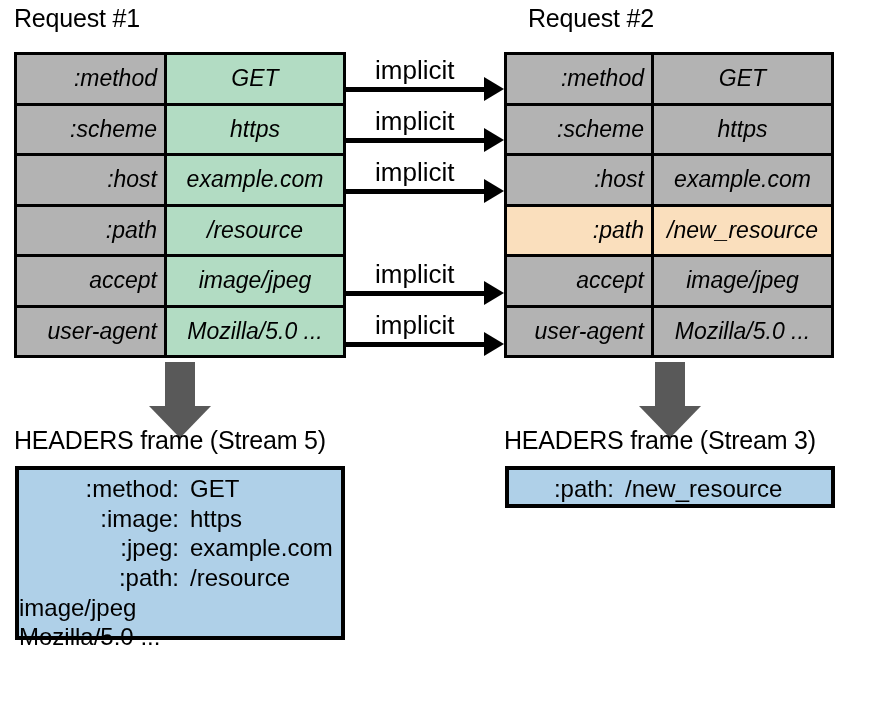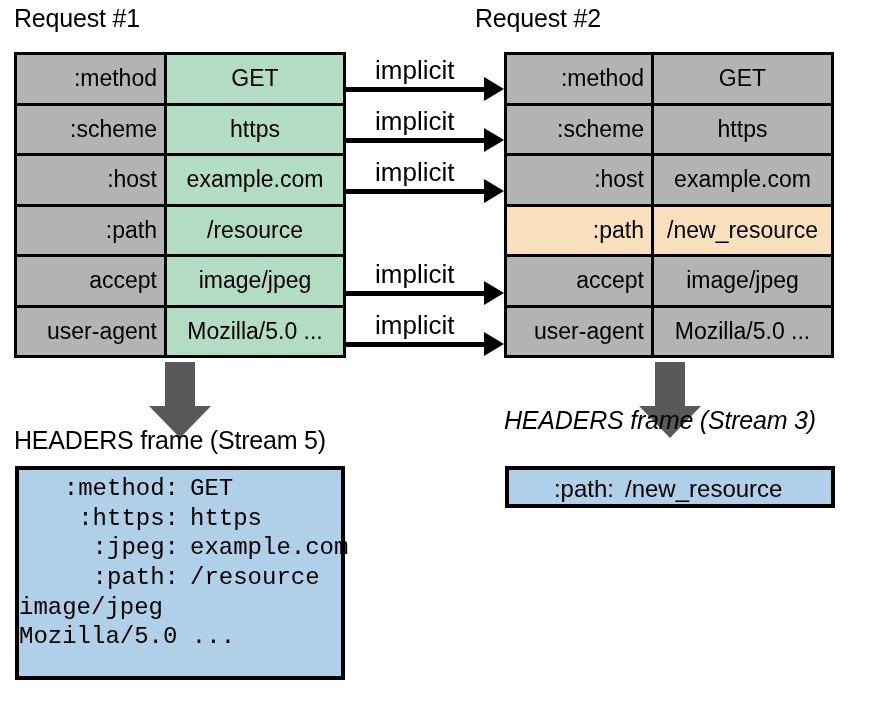--- a/index.html
+++ b/index.html
@@ -40,20 +40,21 @@
     background: #000;
     display: flex;
     flex-direction: column;
   }
   .req-row {
     display: flex;
     flex: 1 1 0;
     border-bottom: 3px solid #000;
     box-sizing: border-box;
     min-height: 0;
+    font-style: italic;
   }
   .req-row:last-child { border-bottom: none; text-align: right; }
 
   .cell {
     display: flex;
     align-items: center;
     font-size: 23px;
     line-height: 1;
     box-sizing: border-box;
     overflow: hidden;
@@ -172,21 +173,21 @@
       <div class="h-arrow-head" style="left: 484px; top: 179px;"></div>
       <div class="implicit-label" style="left: 375px; top: 159px;">implicit</div>
       <div class="h-arrow-line" style="left: 346px; top: 291px; width: 140px;"></div>
       <div class="h-arrow-head" style="left: 484px; top: 281px;"></div>
       <div class="implicit-label" style="left: 375px; top: 261px;">implicit</div>
       <div class="h-arrow-line" style="left: 346px; top: 342px; width: 140px;"></div>
       <div class="h-arrow-head" style="left: 484px; top: 332px;"></div>
       <div class="implicit-label" style="left: 375px; top: 312px;">implicit</div>
     </div>
 
-  <div class="abs caption" style="left:475px; top:6px;">Request #2</div>
+  <div class="abs caption" style="left:528px; top:6px;">Request #2</div>
 
   <div class="req-table" id="table-req2" style="left:504px; top:52px; width:330px; height:306px;">
       <div class="req-row">
         <div class="cell cell-key fill-gray" style="width: 147px; flex: 0 0 147px;">:method</div>
         <div class="cell cell-val fill-gray" style="flex: 1 1 auto;">GET</div>
       </div>
       <div class="req-row">
         <div class="cell cell-key fill-gray" style="width: 147px; flex: 0 0 147px;">:scheme</div>
         <div class="cell cell-val fill-gray" style="flex: 1 1 auto;">https</div>
       </div>
@@ -209,46 +210,46 @@
     </div>
 
   <div class="down-arrow-shaft abs" style="left:165px; top:362px; width:30px; height:47px;"></div>
   <div class="down-arrow-head abs" style="left:149px; top:406px;"></div>
 
   <div class="down-arrow-shaft abs" style="left:655px; top:362px; width:30px; height:47px;"></div>
   <div class="down-arrow-head abs" style="left:639px; top:406px;"></div>
 
   <div class="abs caption" style="left:14px; top:428px;">HEADERS frame (Stream 5)</div>
 
-  <div class="frame-box" id="frame1" style="left:15px; top:466px; width:330px; height:214px;font-family:Liberation Mono, monospace;">
+  <div class="frame-box" id="frame1" style="left:15px; top:466px; width:330px; height:174px;">
       <div class="frame-line">
         <span class="frame-key" style="width: 160px; flex: 0 0 160px;">:method:</span>
         <span class="frame-val">GET</span>
       </div>
       <div class="frame-line">
-        <span class="frame-key" style="width: 160px; flex: 0 0 160px;">:https:</span>
+        <span class="frame-key" style="width: 160px; flex: 0 0 160px;">:image:</span>
         <span class="frame-val">https</span>
       </div>
       <div class="frame-line">
         <span class="frame-key" style="width: 160px; flex: 0 0 160px;">:jpeg:</span>
         <span class="frame-val">example.com</span>
       </div>
       <div class="frame-line">
         <span class="frame-key" style="width: 160px; flex: 0 0 160px;">:path:</span>
         <span class="frame-val">/resource</span>
       </div>
       <div class="frame-line">
         <span class="frame-val">image/jpeg</span>
       </div>
       <div class="frame-line">
         <span class="frame-val">Mozilla/5.0 ...</span>
       </div>
     </div>
 
-  <div class="abs caption" style="left:504px; top:408px;font-style:italic;">HEADERS frame (Stream 3)</div>
+  <div class="abs caption" style="left:504px; top:428px;">HEADERS frame (Stream 3)</div>
 
   <div class="frame-box" id="frame3" style="left:505px; top:466px; width:330px; height:42px;">
       <div class="frame-line">
         <span class="frame-key" style="width: 105px; flex: 0 0 105px;">:path:</span>
         <span class="frame-val">/new_resource</span>
       </div>
     </div>
 
 </div>
 

